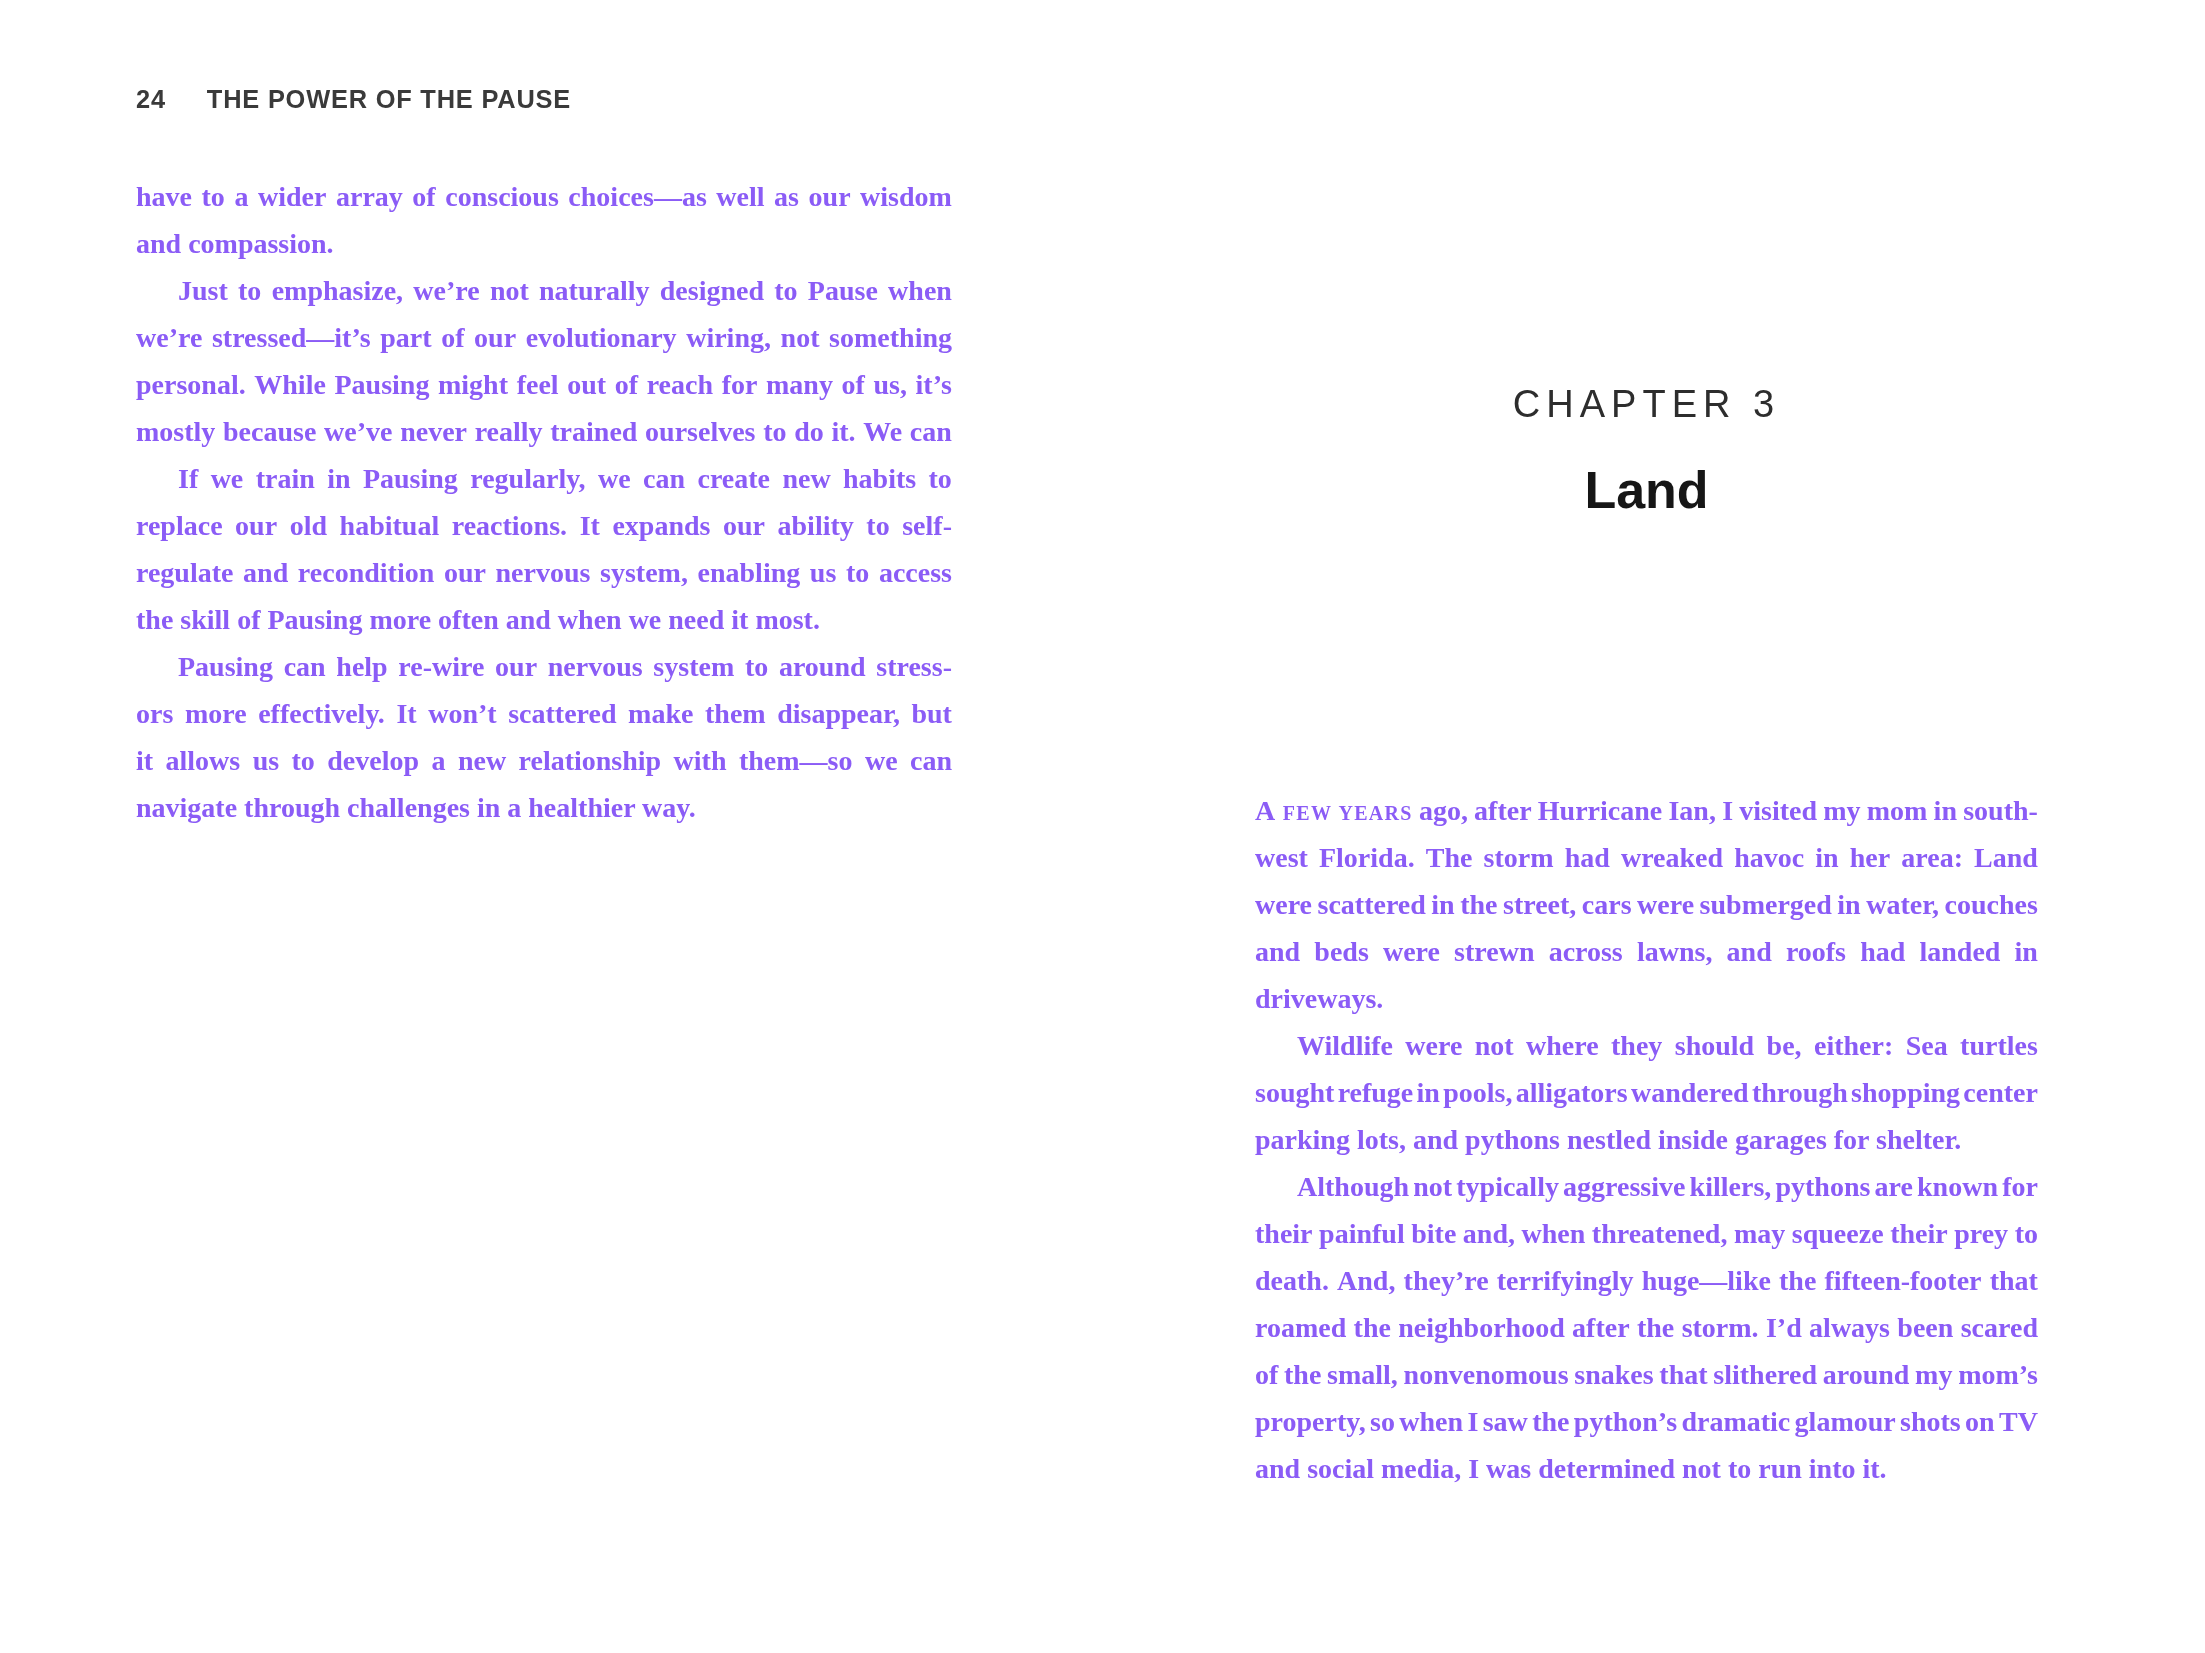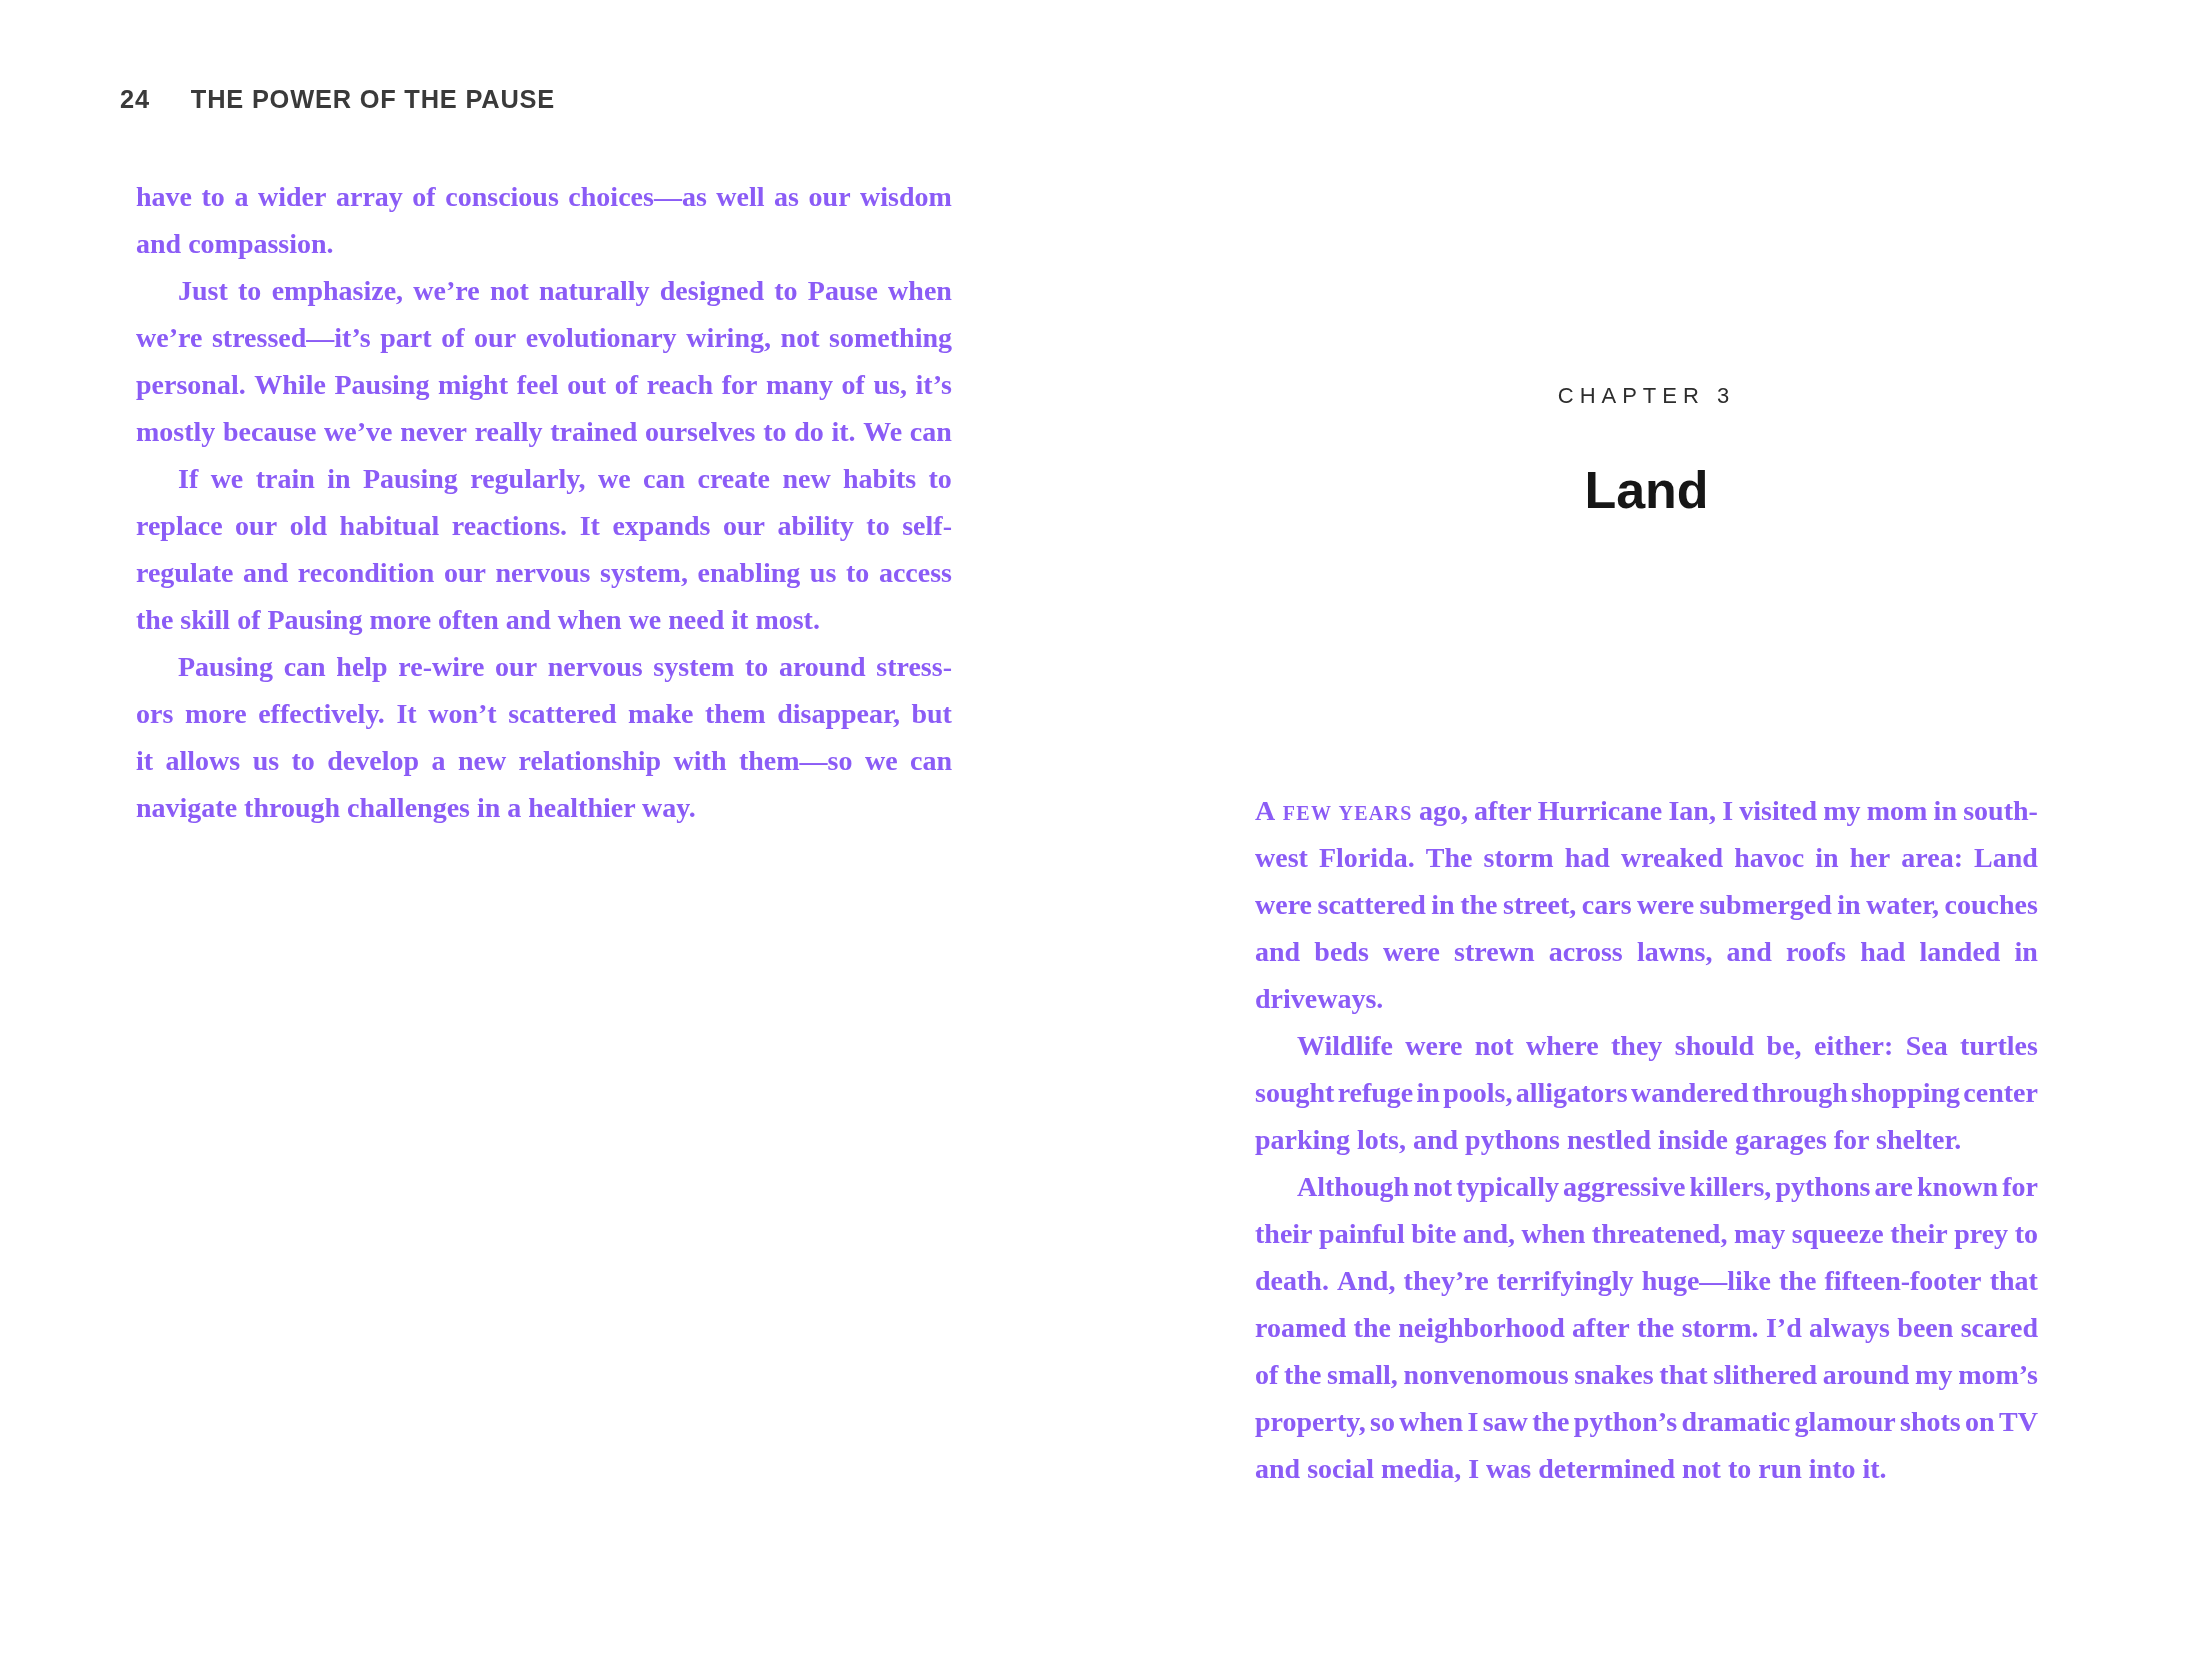--- a/index.html
+++ b/index.html
@@ -7,21 +7,21 @@
     position: relative;
     width: 2205px;
     height: 1654px;
     background: #ffffff;
     font-family: "Liberation Serif", "DejaVu Serif", serif;
     overflow: hidden;
   }
   
   .page-header {
     position: absolute;
-    left: 120px;
+    left: 136px;
     top: 85px;
     font-family: "Liberation Sans", "DejaVu Sans", sans-serif;
     font-weight: bold;
     font-size: 25.4px;
     letter-spacing: 0.8px;
     color: #3a3a3a;
     white-space: nowrap;
   }
   .page-num { margin-right: 41px; }
   
@@ -49,21 +49,21 @@
   .sc { font-variant: small-caps; letter-spacing: 1.3px; }
   
   .chapter-label {
     position: absolute;
     left: 1255px;
     width: 783px;
     top: 383px;
     text-align: center;
     font-family: "Liberation Sans", "DejaVu Sans", sans-serif;
     font-weight: 400;
-    font-size: 22px;
+    font-size: 38px;
     letter-spacing: 6px;
     color: #2d2d2d;
     white-space: nowrap;
   }
   .chapter-title {
     position: absolute;
     left: 1255px;
     width: 783px;
     top: 460px;
     text-align: center;

